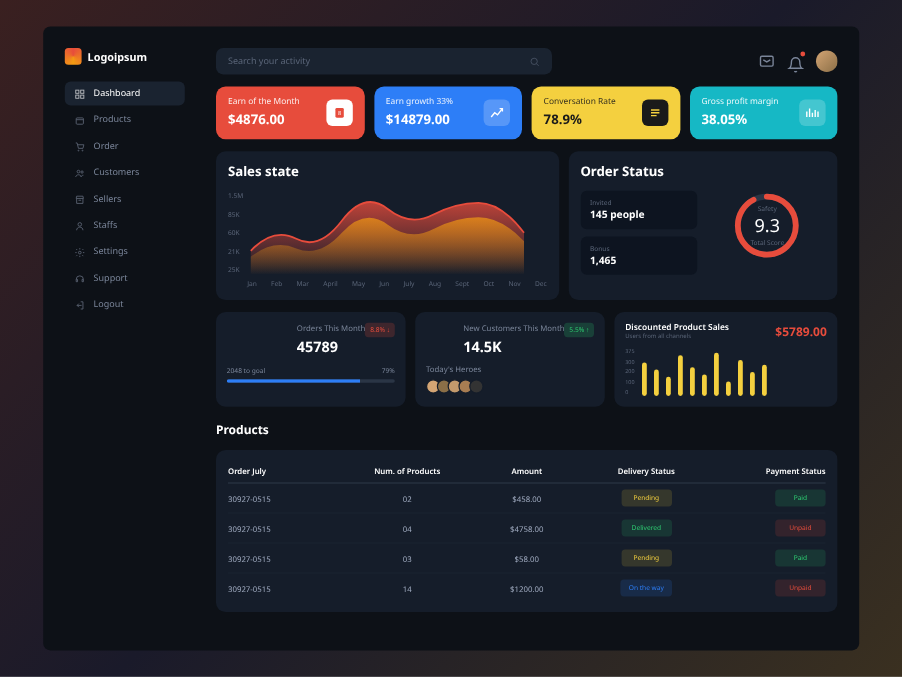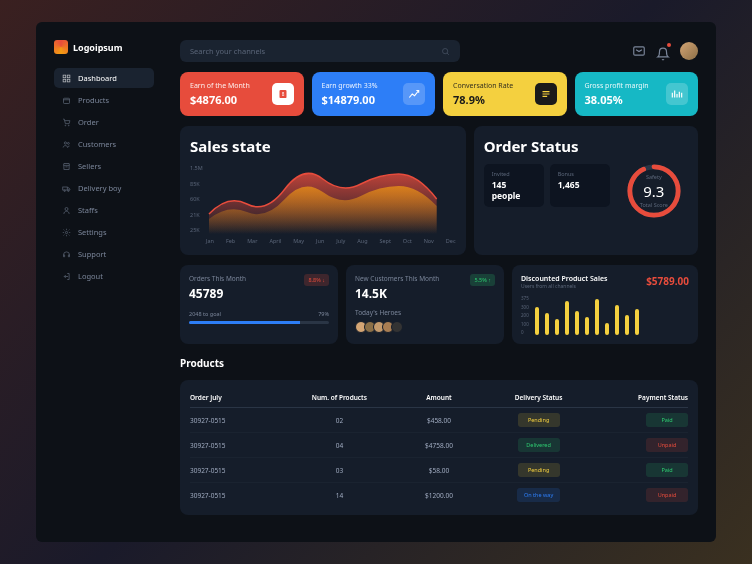--- a/index.html
+++ b/index.html
@@ -21,41 +21,41 @@
 .avatar{width:18px;height:18px;border-radius:50%;background:linear-gradient(135deg,#d4a574,#8b6f47)}
 .cards{display:flex;gap:8px}
 .card{flex:1;border-radius:8px;padding:9px 10px;display:flex;justify-content:space-between;align-items:center;color:#fff}
 .card-l{font-size:7px;opacity:.9}
 .card-v{font-size:11px;font-weight:700;margin-top:2px}
 .card-icon{width:22px;height:22px;border-radius:5px;display:flex;align-items:center;justify-content:center}
 .c1{background:#e74c3c}.c2{background:#2d7ef7}.c3{background:#f4d03f;color:#1a1a1a}.c4{background:#16b8c5}
 .c1 .card-icon{background:#fff}.c2 .card-icon{background:rgba(255,255,255,.2)}.c3 .card-icon{background:#1a1a1a}.c4 .card-icon{background:rgba(255,255,255,.2)}
 .row{display:flex;gap:8px}
 .panel{background:#151d2a;border-radius:8px;padding:10px}
-.panel-title{font-size:15px;font-weight:700;color:#fff;margin-bottom:8px}
+.panel-title{font-size:11px;font-weight:700;color:#fff;margin-bottom:8px}
 .sales{flex:1.3}
 .sales-chart{height:70px;position:relative}
 .sales-chart svg{width:100%;height:100%}
 .y-axis{position:absolute;left:0;top:0;height:100%;display:flex;flex-direction:column;justify-content:space-between;font-size:5.5px;color:#5a6578}
 .x-axis{display:flex;justify-content:space-between;font-size:5.5px;color:#5a6578;margin-top:3px;padding-left:16px}
 .order-status{flex:1;display:flex;gap:10px}
-.os-left{display:flex;flex-direction:row;gap:6px}
+.os-left{display:flex;flex-direction:column;gap:6px}
 .os-box{background:#0d1420;border-radius:5px;padding:6px 8px;min-width:60px}
 .os-label{font-size:5.5px;color:#5a6578}
 .os-val{font-size:8.5px;font-weight:700;color:#fff;margin-top:1px}
 .gauge{flex:1;display:flex;flex-direction:column;align-items:center;justify-content:center}
 .gauge-ring{width:58px;height:58px;position:relative}
 .gauge-score{position:absolute;inset:0;display:flex;flex-direction:column;align-items:center;justify-content:center}
 .gauge-lbl{font-size:5.5px;color:#5a6578}
 .gauge-val{font-size:15px;font-weight:400;color:#fff}
 .gauge-sub{font-size:5.5px;color:#5a6578}
 .mini-panel{flex:1;background:#151d2a;border-radius:8px;padding:9px}
 .mini-label{font-size:6.5px;color:#7a8599}
 .mini-val{font-size:12px;font-weight:700;color:#fff;margin-top:2px}
-.mini-top{display:flex;justify-content:space-between;align-items:start}
+.mini-top{display:flex;justify-content:flex-end;align-items:start}
 .badge{font-size:5.5px;padding:2px 4px;border-radius:3px}
 .badge-red{background:rgba(231,76,60,.2);color:#e74c3c}
 .badge-green{background:rgba(46,204,113,.2);color:#2ecc71}
 .progress-row{display:flex;justify-content:space-between;font-size:5.5px;color:#7a8599;margin-top:8px}
 .progress-bar{height:3px;background:#2a3545;border-radius:2px;margin-top:3px;overflow:hidden}
 .progress-fill{height:100%;background:#2d7ef7;width:79%}
 .heroes{display:flex;margin-top:4px}
 .hero{width:12px;height:12px;border-radius:50%;margin-left:-3px;border:1px solid #151d2a}
 .hero:first-child{margin-left:0}
 .discount{flex:1.2;background:#151d2a;border-radius:8px;padding:9px}
@@ -123,29 +123,20 @@
           <span>Customers</span>
         </div>
         <div class="nav-item">
           <svg class="nav-icon" viewBox="0 0 24 24" fill="none" stroke="currentColor" stroke-width="2">
             <path d="M4 9h16l-1-5H5zM5 9v11h14V9M9 13h6"></path>
           </svg>
           <span>Sellers</span>
         </div>
         <div class="nav-item">
           <svg class="nav-icon" viewBox="0 0 24 24" fill="none" stroke="currentColor" stroke-width="2">
-            <rect x="2" y="8" width="12" height="8"></rect>
-            <path d="M14 10h4l3 4v2h-7"></path>
-            <circle cx="7" cy="18" r="2"></circle>
-            <circle cx="17" cy="18" r="2"></circle>
-          </svg>
-          <span>Delivery boy</span>
-        </div>
-        <div class="nav-item">
-          <svg class="nav-icon" viewBox="0 0 24 24" fill="none" stroke="currentColor" stroke-width="2">
             <circle cx="12" cy="8" r="4"></circle>
             <path d="M5 21c0-4 3-7 7-7s7 3 7 7"></path>
           </svg>
           <span>Staffs</span>
         </div>
         <div class="nav-item">
           <svg class="nav-icon" viewBox="0 0 24 24" fill="none" stroke="currentColor" stroke-width="2">
             <circle cx="12" cy="12" r="3"></circle>
             <path d="M12 2v3m0 14v3M4.2 4.2l2.1 2.1m11.4 11.4 2.1 2.1M2 12h3m14 0h3M4.2 19.8l2.1-2.1m11.4-11.4 2.1-2.1"></path>
           </svg>
@@ -162,21 +153,21 @@
             <path d="M14 4h5v16h-5M10 8l-4 4 4 4M6 12h10"></path>
           </svg>
           <span>Logout</span>
         </div>
       </nav>
   </aside>
 
   <main class="main">
     <div class="topbar">
       <div class="search">
-        <span>Search your channels</span>
+        <span>Search your activity</span>
         <svg class="nav-icon" viewBox="0 0 24 24" fill="none" stroke="currentColor" stroke-width="2">
             <circle cx="11" cy="11" r="7"></circle>
             <path d="m21 21-5-5"></path>
           </svg>
       </div>
       <div class="top-icons">
         <svg class="top-icon" viewBox="0 0 24 24" fill="none" stroke="currentColor" stroke-width="2">
             <rect x="3" y="5" width="18" height="14" rx="2"></rect>
             <path d="m7 10 5 3 5-3"></path>
           </svg>

